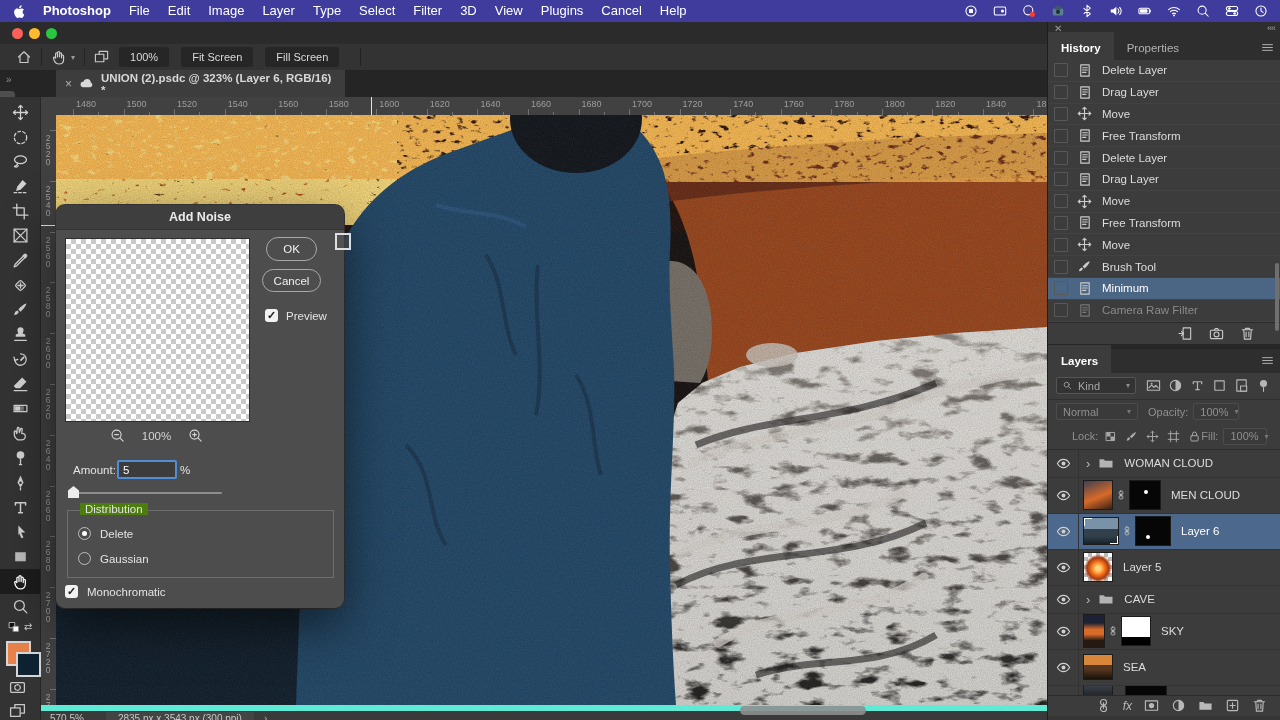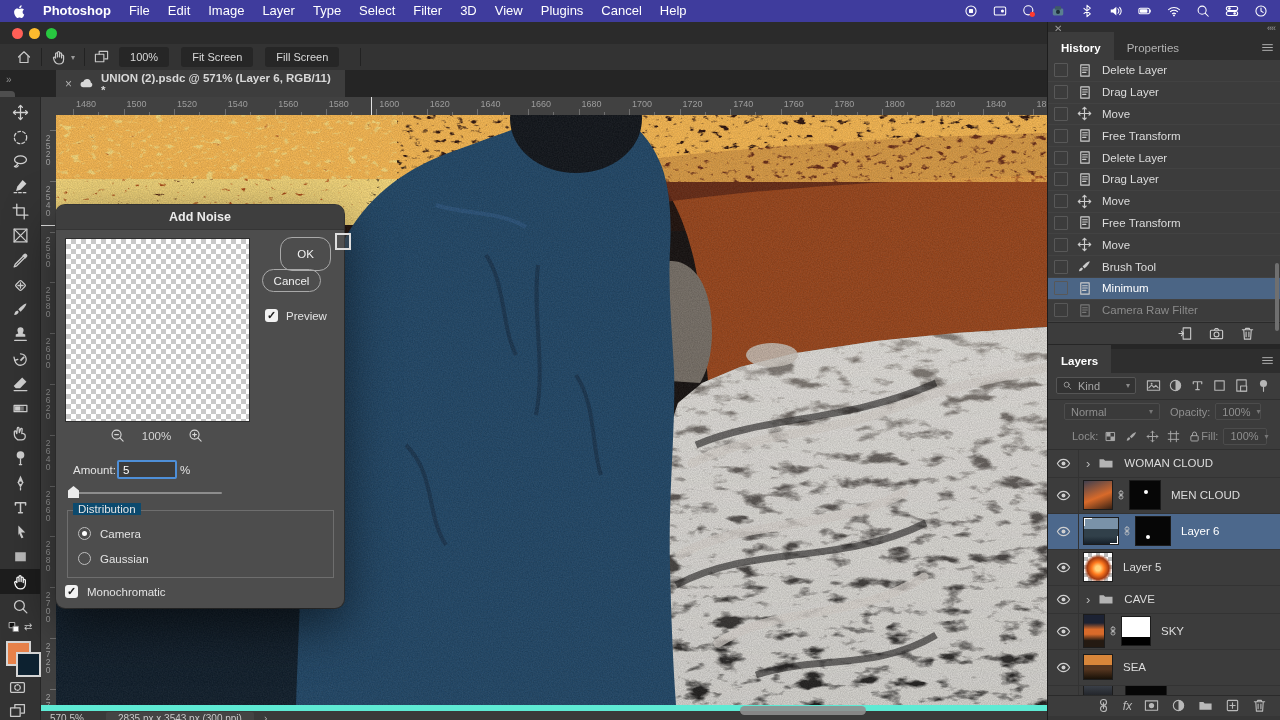--- a/index.html
+++ b/index.html
@@ -76,29 +76,29 @@
     background-size:10px 10px;background-position:0 0,5px 5px}
   #dlg-zoomrow{position:absolute;left:9px;top:223px;width:183px;display:flex;align-items:center;justify-content:center;gap:17px;color:#d5d5d5}
   #dlg-amount-label{position:absolute;left:17px;top:259px}
   #amount-input{position:absolute;left:61px;top:255px;width:48px;height:15px;background:#3c3c3c;border:2px solid #4e8fd8;
                 border-radius:2px;color:#fff;font-size:11.5px;padding:0 4px;font-family:"Liberation Sans",sans-serif}
   #dlg-pct{position:absolute;left:124px;top:259px}
   #dlg-slider{position:absolute;left:17px;top:287px;width:149px;height:2px;background:#8d8d8d;border-radius:1px}
   #dlg-thumb{position:absolute;left:12px;top:281px;width:11px;height:12px;background:#ececec;
              clip-path:polygon(50% 0,100% 38%,100% 100%,0 100%,0 38%)}
   #dlg-fieldset{position:absolute;left:11px;top:305px;width:265px;height:66px;border:1px solid #6e6e6e}
-  #dlg-legend{position:absolute;left:17px;top:298px;background:#0c4a6e;padding:0 5px}
+  #dlg-legend{position:absolute;left:24px;top:298px;background:#4d7c0f;padding:0 5px}
   .radio-row{position:absolute;left:22px;display:flex;align-items:center;gap:9px}
   .radio{width:13px;height:13px;border-radius:50%;border:1.5px solid #bdbdbd;box-sizing:border-box;position:relative}
   .radio.on::after{content:"";position:absolute;left:2.5px;top:2.5px;width:5px;height:5px;border-radius:50%;background:#fff}
   .cb{width:13px;height:13px;background:#f2f2f2;border-radius:3px;color:#222;font-size:11px;line-height:13px;
       text-align:center;font-weight:bold}
   .dlg-btn{position:absolute;border:1px solid #a9a9a9;border-radius:12px;background:transparent;color:#f0f0f0;
            font-size:11.5px;text-align:center;font-family:"Liberation Sans",sans-serif}
-  #btn-ok{left:224px;top:32px;width:51px;height:34px;line-height:20px}
+  #btn-ok{left:210px;top:32px;width:51px;height:24px;line-height:20px}
   #btn-cancel{left:206px;top:64px;width:59px;height:23px;line-height:21px}
   #dlg-preview-cb{position:absolute;left:209px;top:104px;display:flex;align-items:center;gap:8px}
   #dlg-mono{position:absolute;left:9px;top:380px;display:flex;align-items:center;gap:9px}
   #dlg-artifact{position:absolute;left:279px;top:28px;width:12px;height:13px;border:2px solid #dedede;background:rgba(90,90,90,.35)}
 
   
   #dock{left:1047px;top:22px;width:233px;height:698px;background:#363636;border-left:1px solid #1d1d1d;
         color:#d6d6d6;font-size:11.5px}
   #dock-head{height:14px;background:#2e2e2e;position:relative}
   #dock-close{position:absolute;left:6px;top:1px;font-size:10px;color:#9a9a9a}
@@ -303,21 +303,21 @@
 <div class="abs" id="tabbar">
   <span id="tab-collapse">»</span>
   <div id="tab-block"></div>
   <div id="doc-tab">
     <span style="color:#b0b0b0;font-size:12px;font-weight:normal">×</span>
     <span id="tab-cloud">
         <svg class="ic" width="15" height="15" viewBox="0 0 16 16">
           <path fill="currentColor" stroke="none" d="M4.8 12a3 3 0 0 1-.3-6A4.2 4.2 0 0 1 12.6 7a2.6 2.6 0 0 1-.6 5z"></path>
         </svg>
       </span>
-    <span>UNION (2).psdc @ 571% (Layer 6, RGB/11) *</span>
+    <span>UNION (2).psdc @ 323% (Layer 6, RGB/16) *</span>
   </div>
 </div>
 
 <div class="abs" id="toolbar">
   <div id="tools" style="padding-top:3px">
       <div class="tool">
         <svg class="ic" width="17" height="17" viewBox="0 0 16 16">
           <path d="M8 1.5v13M1.5 8h13"></path>
           <path d="M6.2 3.2L8 1.4l1.8 1.8M6.2 12.8L8 14.6l1.8-1.8M3.2 6.2L1.4 8l1.8 1.8M12.8 6.2L14.6 8l-1.8 1.8"></path>
         </svg>
@@ -659,21 +659,21 @@
   </div>
   <span id="dlg-amount-label">Amount:</span>
   <input id="amount-input" value="5" style="">
   <span id="dlg-pct">%</span>
   <div id="dlg-slider"></div>
   <div id="dlg-thumb"></div>
   <div id="dlg-fieldset"></div>
   <span id="dlg-legend">Distribution</span>
   <div class="radio-row" style="top:322px">
     <span class="radio on"></span>
-    <span>Camera</span>
+    <span>Delete</span>
   </div>
   <div class="radio-row" style="top:347px">
     <span class="radio"></span>
     <span>Gaussian</span>
   </div>
   <button class="dlg-btn" id="btn-ok">OK</button>
   <button class="dlg-btn" id="btn-cancel">Cancel</button>
   <div id="dlg-preview-cb">
     <span class="cb">✓</span>
     <span>Preview</span>
@@ -898,21 +898,21 @@
         </span>
         <span style="display:flex">
           <svg class="ic" width="15" height="15" viewBox="0 0 16 16">
             <circle cx="8" cy="5.8" r="3.8" fill="currentColor" stroke="none"></circle>
             <path d="M8 9.6v4.6"></path>
           </svg>
         </span>
       </div>
   </div>
   <div id="layers-blend">
-    <div class="gbox" style="margin-left:16px;width:96px">
+    <div class="gbox" style="margin-left:8px;width:82px">
       <span>Normal</span>
       <span class="gchev" style="margin-left:auto">▾</span>
     </div>
     <span style="margin-left:10px">Opacity:</span>
     <div class="gbox" style="margin-left:5px;width:46px">
       <span>100%</span>
       <span class="gchev" style="margin-left:auto">▾</span>
     </div>
   </div>
   <div id="layers-lock">

